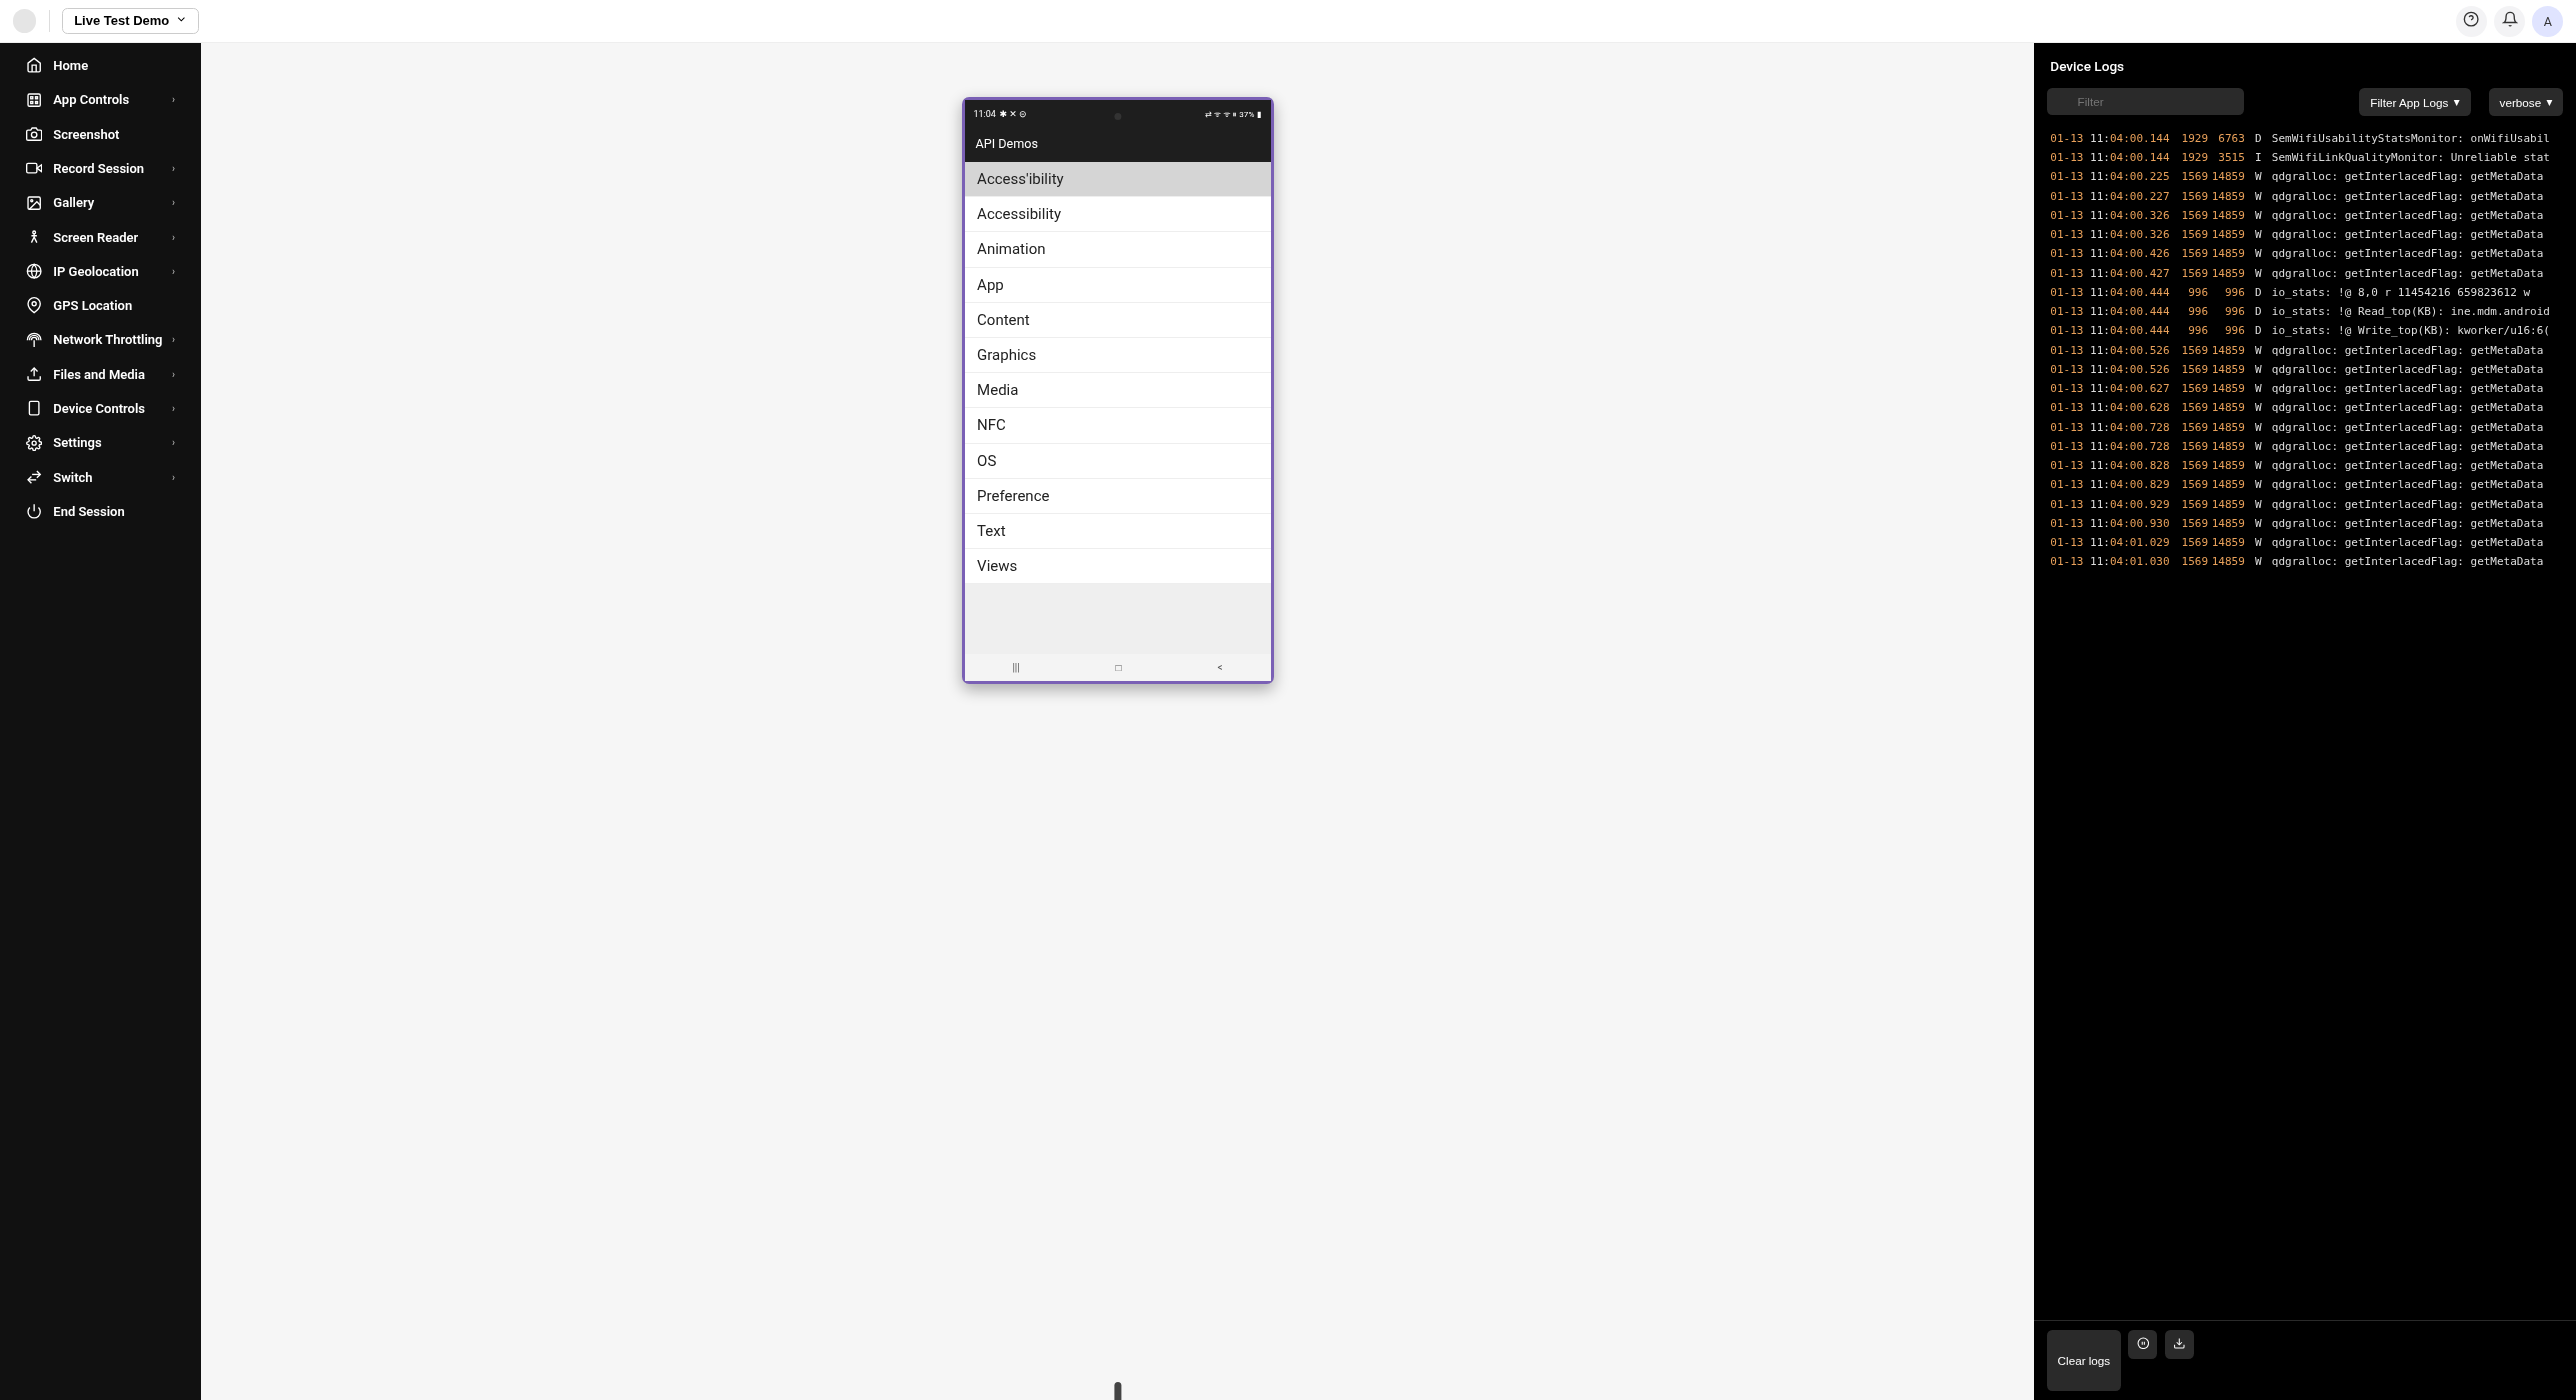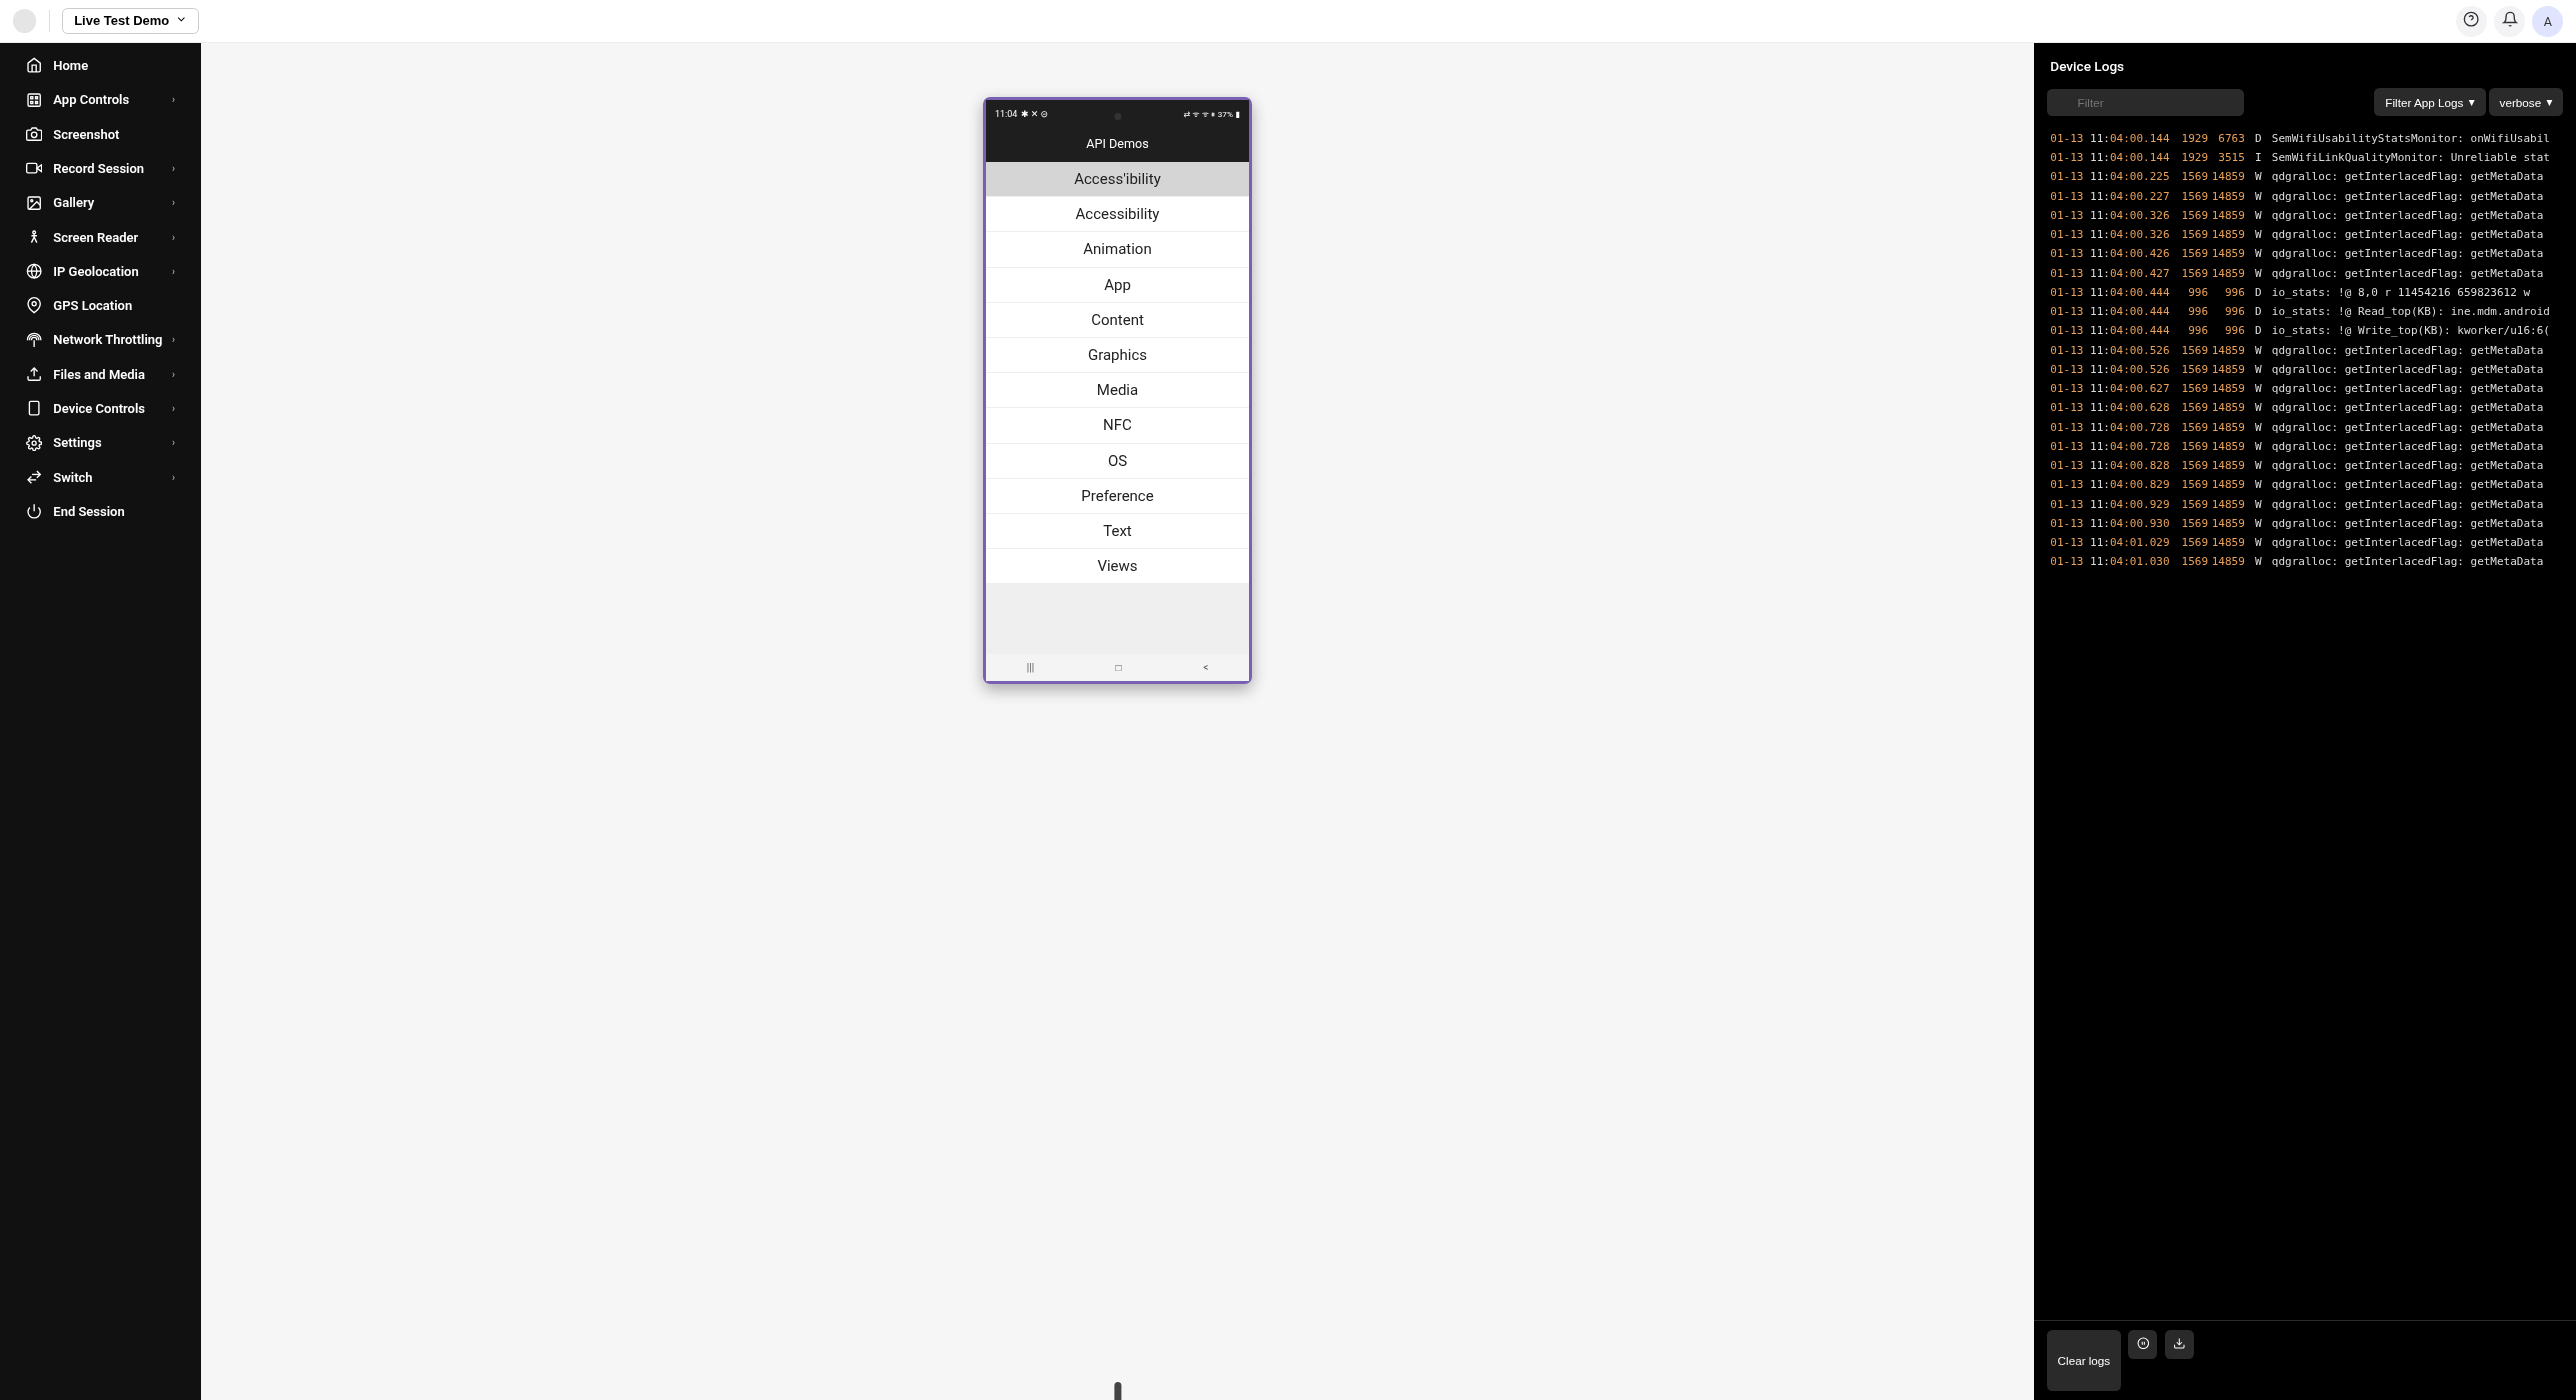--- a/index.html
+++ b/index.html
@@ -22,37 +22,37 @@
   
   .sidebar { width: 201px; background: #111; color: #fff; display: flex; flex-direction: column; padding-top: 5.4px; }
   .side-item { display: flex; align-items: center; justify-content: space-between; padding: 9px 26px; cursor: pointer; font-size: 13px; font-weight: 600; }
   .side-left { display: flex; align-items: center; gap: 11px; }
   .side-icon { width: 16.3px; height: 16.3px; display: flex; align-items: center; justify-content: center; flex-shrink: 0; }
   .side-icon svg { stroke: #fff; fill: none; stroke-width: 2; }
   .chev { font-size: 10px; color: #aaa; }
   
   
   .device-area { flex: 1; background: #f6f6f6; display: flex; align-items: flex-start; justify-content: center; padding-top: 54px; position: relative; overflow: hidden; }
-  .phone-frame { width: 269px; height: 587px; background: #fde047; border: 3.6px solid #7a60b5; border-radius: 7.2px; position: relative; box-shadow: 0 5.4px 14.5px rgba(0,0,0,0.3); display: flex; flex-direction: column; text-align: center; }
+  .phone-frame { width: 312px; height: 587px; background: #fde047; border: 3.6px solid #7a60b5; border-radius: 7.2px; position: relative; box-shadow: 0 5.4px 14.5px rgba(0,0,0,0.3); display: flex; flex-direction: column; }
   .phone-camera { position: absolute; top: 12.6px; left: 50%; transform: translateX(-50%); width: 7.2px; height: 7.2px; border-radius: 50%; background: #333; z-index: 5; }
   .phone-cable { position: absolute; left: 50%; bottom: -108px; transform: translateX(-50%); width: 7.2px; height: 126px; background: #444; border-radius: 3.6px; }
   .phone-statusbar { height: 27px; background: #1e1e1e; color: #fff; display: flex; align-items: center; justify-content: space-between; padding: 0 9px; font-size: 9px; }
   .status-left { display: flex; align-items: center; gap: 3.6px; }
   .status-right { display: flex; align-items: center; gap: 2.7px; font-size: 8.1px; margin-left: 21px; }
   .phone-titlebar { background: #1e1e1e; color: #fff; padding: 9px 11px 11px; font-size: 12.6px; }
   .phone-list { flex: 1; background: #efefef; overflow-y: auto; }
   .phone-list-item { background: #fff; border-bottom: 0.9px solid #eee; padding: 8.1px 12.6px; font-size: 15px; color: #222; cursor: pointer; }
   .phone-list-item.highlight { background: #d5d5d5; }
   .phone-navbar { height: 27px; background: #f4f4f4; display: flex; align-items: center; justify-content: space-around; }
   .nav-btn { font-size: 10px; color: #555; }
   
   
   .logs-panel { width: 542px; background: #000000; color: #ddd; display: flex; flex-direction: column; }
   .logs-header { padding: 14.5px 16.3px; font-size: 13.6px; font-weight: 500; color: #fff; }
-  .logs-controls { display: flex; gap: 3px; padding: 0 12.6px 9px; align-items: center; }
+  .logs-controls { display: flex; gap: 18px; padding: 0 12.6px 9px; }
   .filter-input { flex: 1; background: #2a2a2a; border: none; border-radius: 5.4px; padding: 7.2px 11px 7.2px 31px; color: #fff; font-size: 11.7px; position: relative; }
   .filter-wrap { flex: 1; position: relative; }
   .filter-wrap .search-icon { position: absolute; left: 9px; top: 50%; transform: translateY(-50%); color: #888; }
   .ctrl-btn { background: #2a2a2a; border: none; color: #fff; padding: 7.2px 11px; border-radius: 5.4px; font-size: 11.7px; display: flex; align-items: center; gap: 5.4px; cursor: pointer; }
   .logs-body { flex: 1; overflow-y: auto; padding: 3.6px 7.2px 3.6px 16.3px; font-family: "SF Mono", Monaco, Consolas, monospace; font-size: 11px; line-height: 1.75; }
   .log-line { white-space: nowrap; }
   .l-date { color: #e8a05a; }
   .l-time1 { color: #ddd; }
   .l-time2 { color: #e8a05a; }
   .l-pid { color: #e8a05a; padding-left: 5.4px; }

